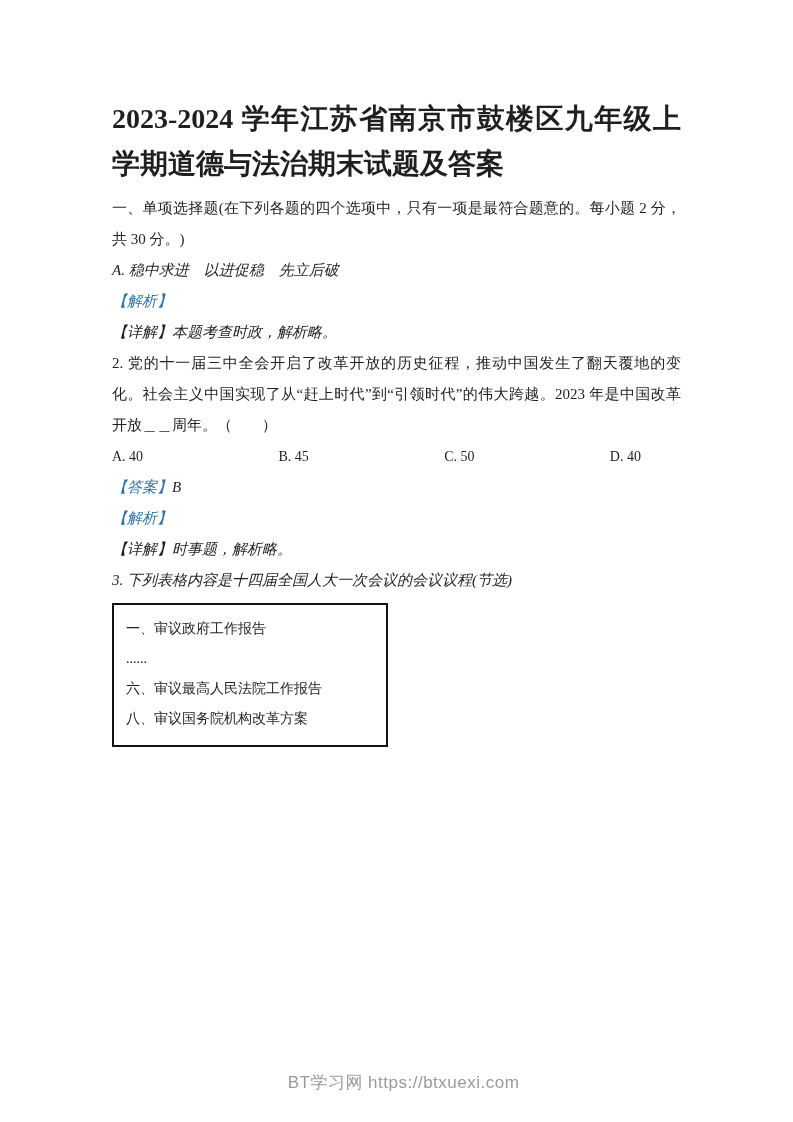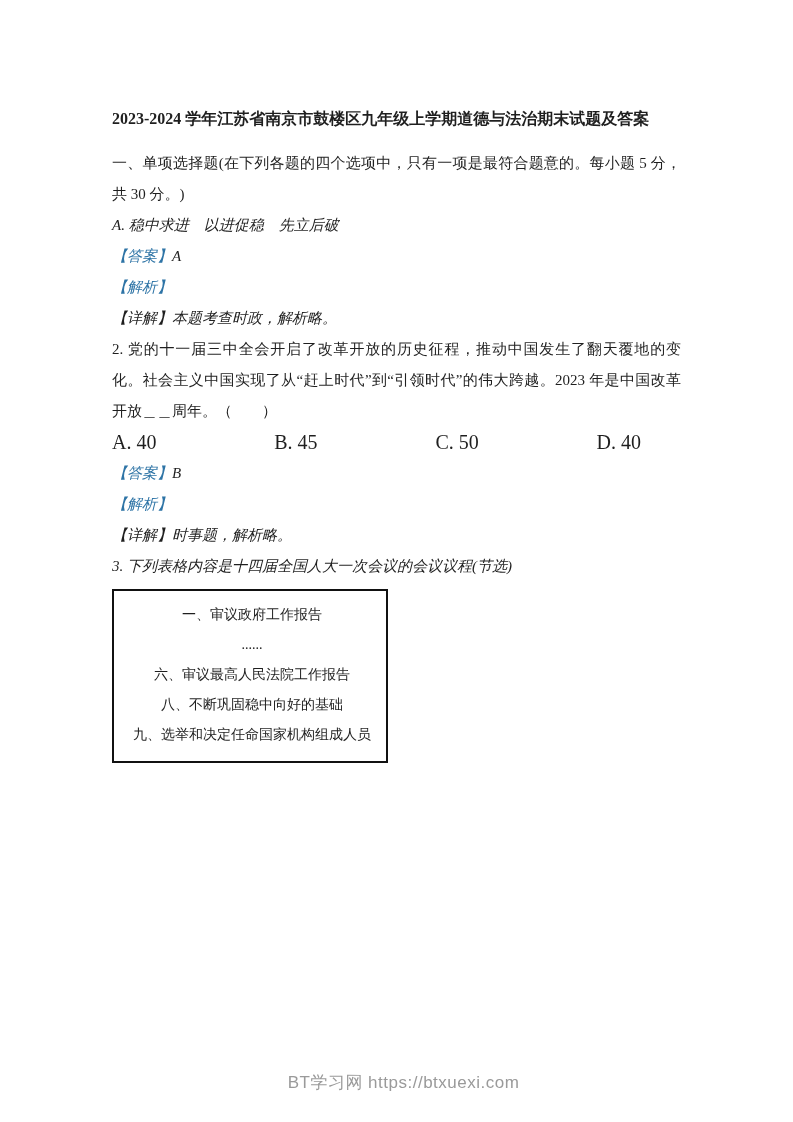--- a/index.html
+++ b/index.html
@@ -9,49 +9,48 @@
     background: #ffffff;
     position: relative;
     overflow: hidden;
     font-family: "Liberation Serif", "DejaVu Serif", serif;
     color: var(--text, #1f1f1f);
   }
   .page {
     padding: 96px 112px 0 112px;
   }
   h1.doc-title {
-    font-size: 16px;
+    font-size: 28px;
     font-weight: bold;
     line-height: 45px;
     margin: 0 0 7px 0;
     text-align: justify;
   }
   .para {
     font-size: 15px;
     line-height: 31px;
     margin: 0;
     text-align: justify;
     word-break: break-all;
   }
   .para.no-just { text-align: left; font-style: italic; }
   .blue { color: var(--label-blue, #2e74a6); }
   .options-row {
     display: flex;
     justify-content: space-between;
     padding-right: 40px;
-    font-size: 20px;
+    font-size: 14px;
     line-height: 31px;
   }
   .agenda-table {
     box-sizing: border-box;
     width: 276px;
     margin-top: 7px;
     border: 2px solid var(--table-border, #111111);
     padding: 9px 8px 11px 12px;
-    text-align: center;
   }
   .trow {
     font-size: 14px;
     line-height: 30px;
     margin: 0;
     white-space: nowrap;
   }
   .footer {
     position: absolute;
     left: 14px;
@@ -64,25 +63,24 @@
     letter-spacing: 0.5px;
   }
 </style>
 </head>
 <body>
 
 <div class="page">
 
   <h1 class="doc-title">2023-2024 学年江苏省南京市鼓楼区九年级上学期道德与法治期末试题及答案</h1>
 
-  <p class="para">一、单项选择题(在下列各题的四个选项中，只有一项是最符合题意的。每小题 5 分，共 30 分。)</p>
+  <p class="para">一、单项选择题(在下列各题的四个选项中，只有一项是最符合题意的。每小题 2 分，共 30 分。)</p>
 
   <section>
     <p class="para no-just">A. 稳中求进　以进促稳　先立后破</p>
-    <p class="para no-just"><span class="blue">【答案】</span><span>A</span></p>
     <p class="para no-just"><span class="blue">【解析】</span></p>
     <p class="para no-just"><span>【详解】</span><span>本题考查时政，解析略。</span></p>
   </section>
 
   <section>
     <p class="para">2. 党的十一届三中全会开启了改革开放的历史征程，推动中国发生了翻天覆地的变化。社会主义中国实现了从“赶上时代”到“引领时代”的伟大跨越。2023 年是中国改革开放＿＿周年。（　　）</p>
     <div class="options-row">
       <span>A. 40</span>
       <span>B. 45</span>
       <span>C. 50</span>
@@ -92,22 +90,21 @@
     <p class="para no-just"><span class="blue">【解析】</span></p>
     <p class="para no-just"><span>【详解】</span><span>时事题，解析略。</span></p>
   </section>
 
   <section>
     <p class="para no-just">3. 下列表格内容是十四届全国人大一次会议的会议议程(节选)</p>
     <div class="agenda-table">
       <p class="trow">一、审议政府工作报告</p>
       <p class="trow">......</p>
       <p class="trow">六、审议最高人民法院工作报告</p>
-      <p class="trow">八、不断巩固稳中向好的基础</p>
-      <p class="trow">九、选举和决定任命国家机构组成人员</p>
+      <p class="trow">八、审议国务院机构改革方案</p>
     </div>
   </section>
 
 </div>
 
 <div class="footer">
   <span>BT学习网 https://btxuexi.com</span>
 </div>
 
 </body></html>

